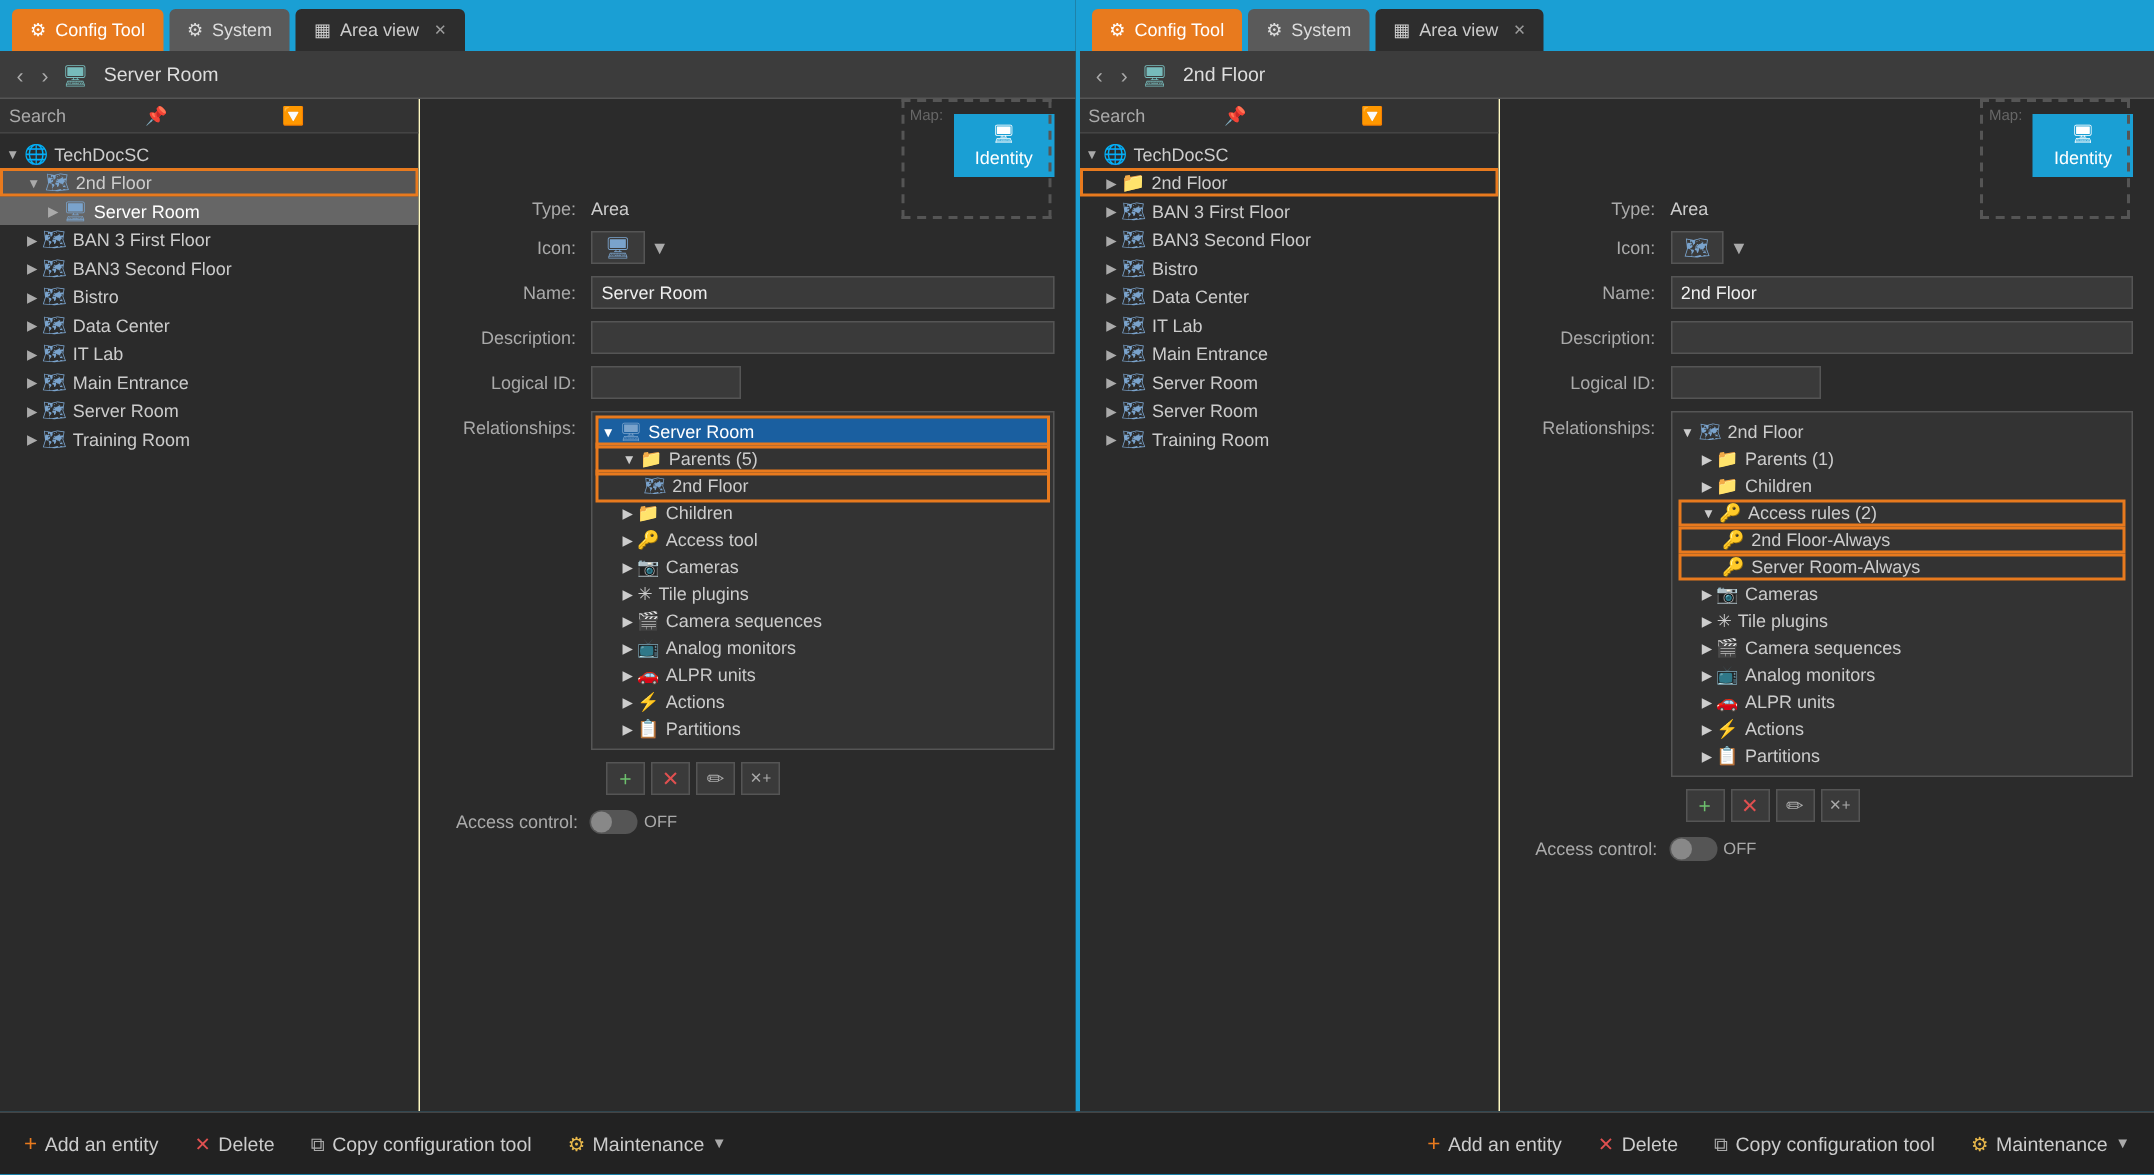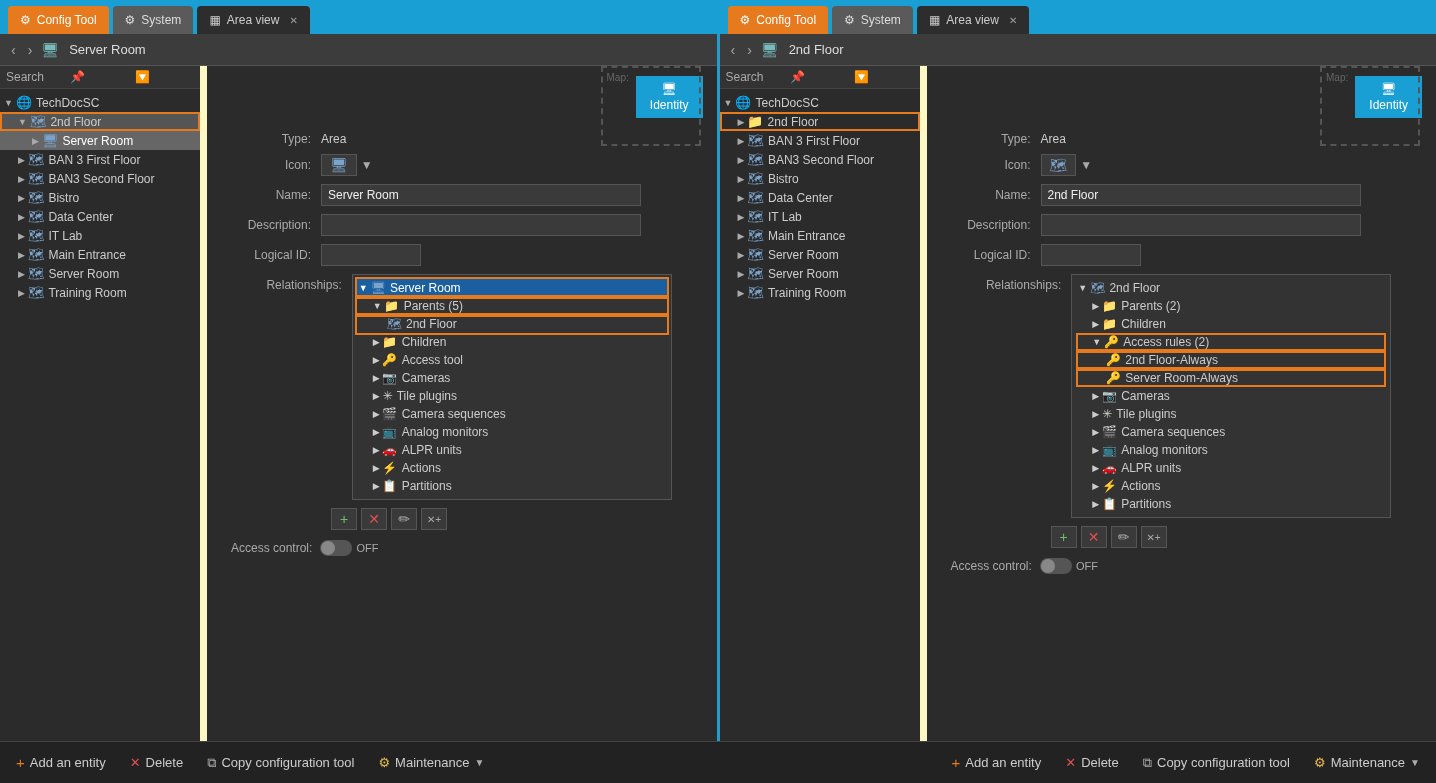--- a/index.html
+++ b/index.html
@@ -79,23 +79,23 @@
 
     
     .panel-content {
       display: flex;
       flex: 1;
       overflow: hidden;
     }
 
     
     .tree-sidebar {
-      width: 207px;
+      width: 280px;
       background: #2b2b2b;
-      border-right: 7px solid #fef9c3;
+      border-right: 1px solid #fef9c3;
       display: flex;
       flex-direction: column;
       overflow: hidden;
     }
     .search-bar {
       display: flex;
       align-items: center;
       padding: 4px 6px;
       background: #333;
       border-bottom: 1px solid #444;
@@ -713,21 +713,21 @@
 
                 <div class="rel-tree-item rel-indent-0">
                   <span style="font-size:9px; margin-right:3px;">▼</span>
                   <span style="margin-right:4px; color:#7aa3cc;">🗺</span>
                   <span>2nd Floor</span>
                 </div>
 
                 <div class="rel-tree-item rel-indent-1">
                   <span style="font-size:9px; margin-right:3px;">▶</span>
                   <span style="margin-right:4px;">📁</span>
-                  <span>Parents (2)</span>
+                  <span>Parents (1)</span>
                 </div>
 
                 <div class="rel-tree-item rel-indent-1">
                   <span style="font-size:9px; margin-right:3px;">▶</span>
                   <span style="margin-right:4px;">📁</span>
                   <span>Children</span>
                 </div>
 
                 <div class="rel-tree-item rel-indent-1" style="outline:2px solid #e87a1e; outline-offset:-2px;">
                   <span style="font-size:9px; margin-right:3px;">▼</span>

